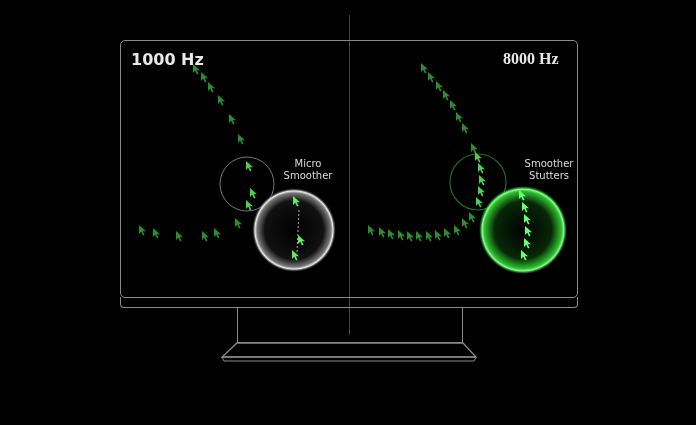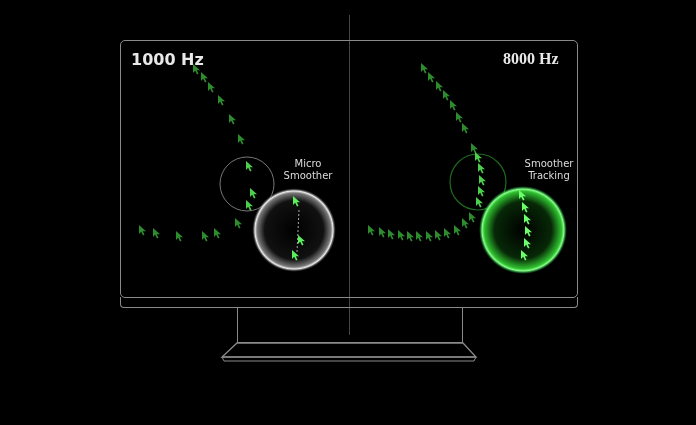--- a/index.html
+++ b/index.html
@@ -114,14 +114,14 @@
 
 <div class="abs label-hz" style="left:131px;">1000 Hz</div>
 <div class="abs label-hz" style="left:503px;font-family:Liberation Serif, serif;">8000 Hz</div>
 
 <div class="abs annot" style="left:283px; top:158px; width:50px;">
   <div>Micro</div>
   <div>Smoother</div>
 </div>
 <div class="abs annot" style="left:507px; top:158px; width:60px;margin-left:12px;">
   <div>Smoother</div>
-  <div>Tracking</div>
+  <div>Stutters</div>
 </div>
 
 </body></html>

